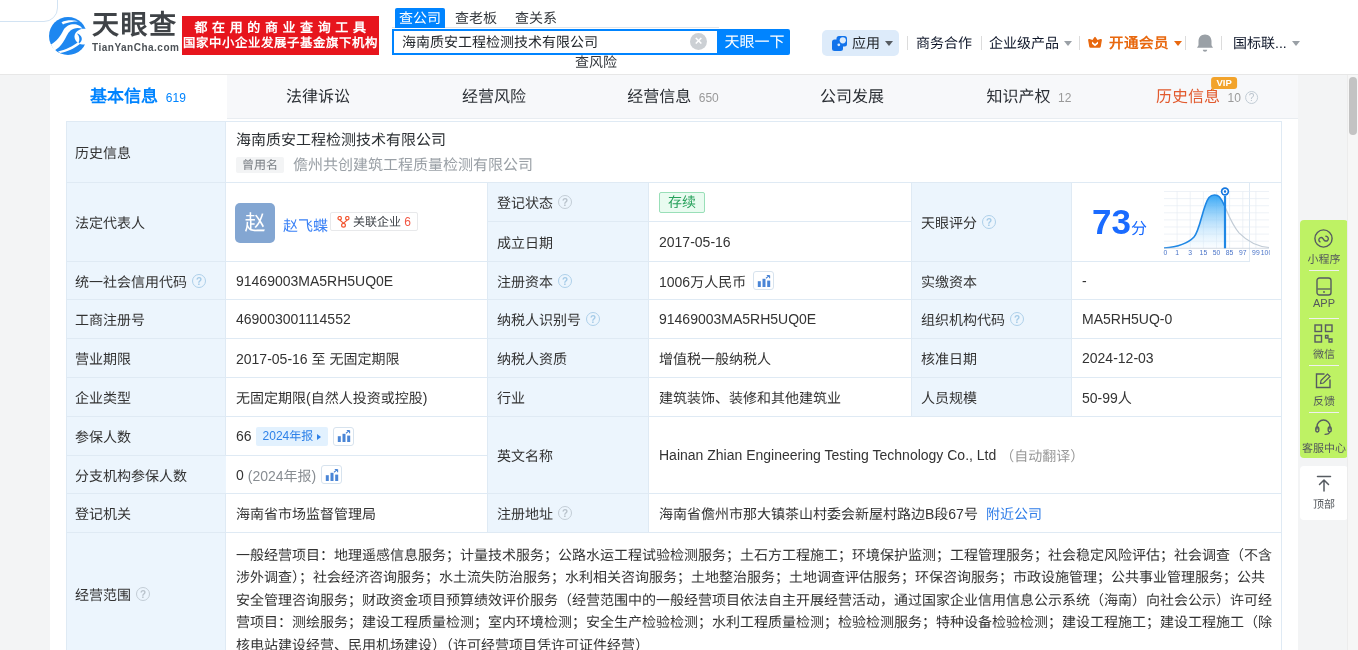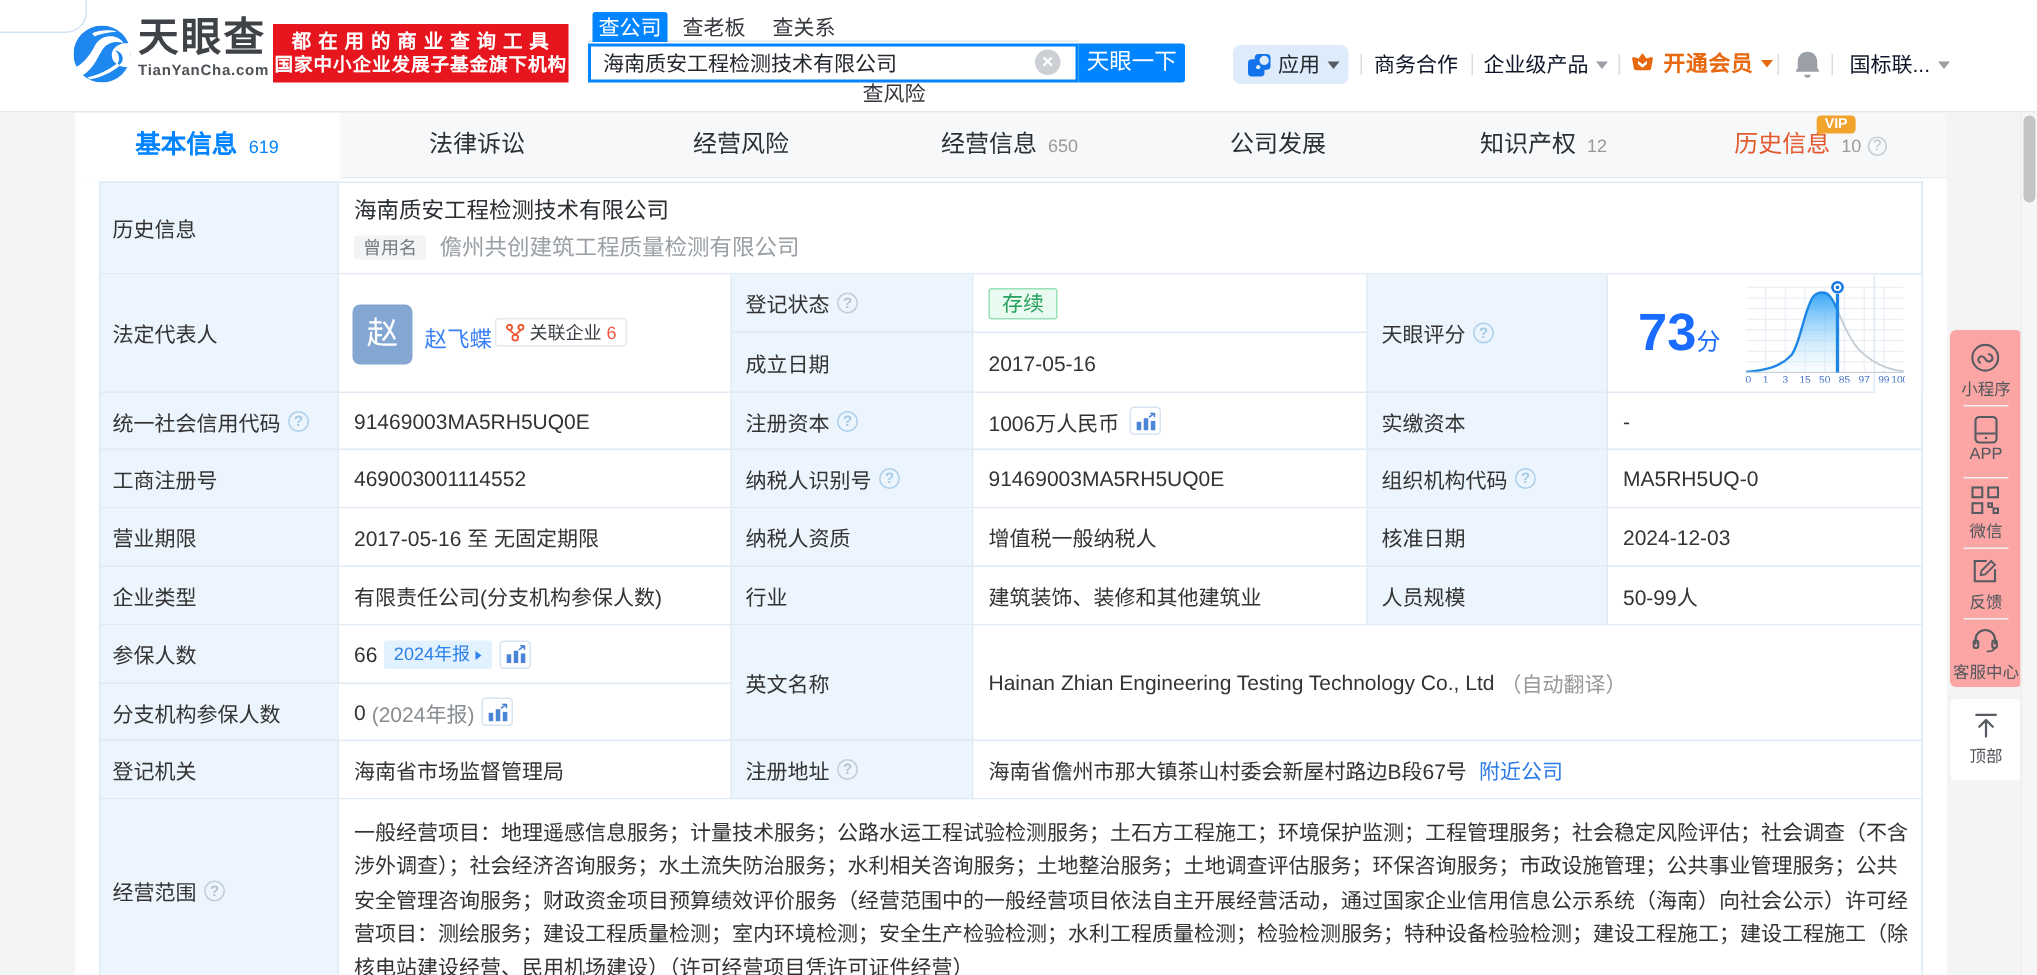--- a/index.html
+++ b/index.html
@@ -41,21 +41,21 @@
 .qm{display:inline-block;width:14px;height:14px;border:1px solid #aed0ea;border-radius:50%;color:#a5cbe8;font-size:10px;line-height:13px;text-align:center;margin-left:5px;flex:none;font-weight:bold;}
 .qmg{border-color:#c3cdd6;color:#b9c3cc;}
 #tablebox{position:absolute;left:66px;top:121px;width:1216px;height:535px;border:1px solid #dfeaf4;border-bottom:none;z-index:3;pointer-events:none;}
 
 .greentag{display:inline-block;height:21px;line-height:19px;padding:0 8px;background:#e9fbf0;border:1px solid #99dfb8;border-radius:2px;color:#28a15c;font-size:14px;}
 .graytag{display:inline-block;height:16px;line-height:16px;padding:0 6px;background:#f3f4f5;border-radius:2px;color:#777c82;font-size:12px;vertical-align:2px;}
 .bluepill{display:inline-block;height:19px;line-height:19px;padding:0 7px;background:#e2f1fe;border-radius:2px;color:#2e81e8;font-size:12px;}
 .cicon{display:inline-flex;width:21px;height:19px;border:1px solid #d7e3ee;border-radius:3px;background:#fff;align-items:center;justify-content:center;}
 .link{color:#2e7ce8;}
 
-#sidebar1{position:absolute;left:1300px;top:220px;width:48px;height:238px;background:#fca5a5;border-radius:4px;}
+#sidebar1{position:absolute;left:1300px;top:220px;width:48px;height:238px;background:#bef264;border-radius:4px;}
 #sidebar2{position:absolute;left:1300px;top:466px;width:48px;height:54px;background:#fff;border-radius:4px;}
 .sitem{position:absolute;left:0;width:48px;text-align:center;font-size:11px;color:#53575c;}
 .sdiv{position:absolute;left:9px;width:30px;height:1px;background:#f0f0f0;}
 
 #sbtrack{position:absolute;left:1347px;top:0;width:11px;height:650px;background:#f6f6f6;border-left:1px solid #ececec;}
 #sbthumb{position:absolute;left:1349px;top:77px;width:8px;height:58px;background:#c3c3c3;border-radius:4px;}
 </style>
 </head>
 <body>
 <div id="header">
@@ -196,21 +196,21 @@
 <div class="val" style="left:649px;top:300px;width:263px;height:39px;">91469003MA5RH5UQ0E</div>
 <div class="lab" style="left:912px;top:300px;width:160px;height:39px;">组织机构代码<span class="qm">?</span></div>
 <div class="val" style="left:1072px;top:300px;width:210px;height:39px;">MA5RH5UQ-0</div>
 <div class="lab" style="left:66px;top:339px;width:160px;height:39px;">营业期限</div>
 <div class="val" style="left:226px;top:339px;width:262px;height:39px;">2017-05-16 至 无固定期限</div>
 <div class="lab" style="left:488px;top:339px;width:161px;height:39px;">纳税人资质</div>
 <div class="val" style="left:649px;top:339px;width:263px;height:39px;">增值税一般纳税人</div>
 <div class="lab" style="left:912px;top:339px;width:160px;height:39px;">核准日期</div>
 <div class="val" style="left:1072px;top:339px;width:210px;height:39px;">2024-12-03</div>
 <div class="lab" style="left:66px;top:378px;width:160px;height:39px;">企业类型</div>
-<div class="val" style="left:226px;top:378px;width:262px;height:39px;">有限责任公司(分支机构参保人数)</div>
+<div class="val" style="left:226px;top:378px;width:262px;height:39px;">无固定期限(自然人投资或控股)</div>
 <div class="lab" style="left:488px;top:378px;width:161px;height:39px;">行业</div>
 <div class="val" style="left:649px;top:378px;width:263px;height:39px;">建筑装饰、装修和其他建筑业</div>
 <div class="lab" style="left:912px;top:378px;width:160px;height:39px;">人员规模</div>
 <div class="val" style="left:1072px;top:378px;width:210px;height:39px;">50-99人</div>
 <div class="lab" style="left:66px;top:417px;width:160px;height:39px;">参保人数</div>
 <div class="val" style="left:226px;top:417px;width:262px;height:39px;">66<span class="bluepill" style="margin-left:4px;">2024年报<span style="display:inline-block;width:0;height:0;border-top:3.5px solid transparent;border-bottom:3.5px solid transparent;border-left:4.5px solid #2e81e8;margin-left:4px;"></span></span><span style="margin-left:5px;"><span class="cicon">
         <svg width="14" height="12" viewBox="0 0 14 12">
           <rect x="0.8" y="6.2" width="3" height="5.8" fill="#4a85d6"></rect>
           <rect x="5.5" y="3.8" width="3" height="8.2" fill="#4a85d6"></rect>
           <rect x="10.2" y="5.6" width="3" height="6.4" fill="#4a85d6"></rect>

